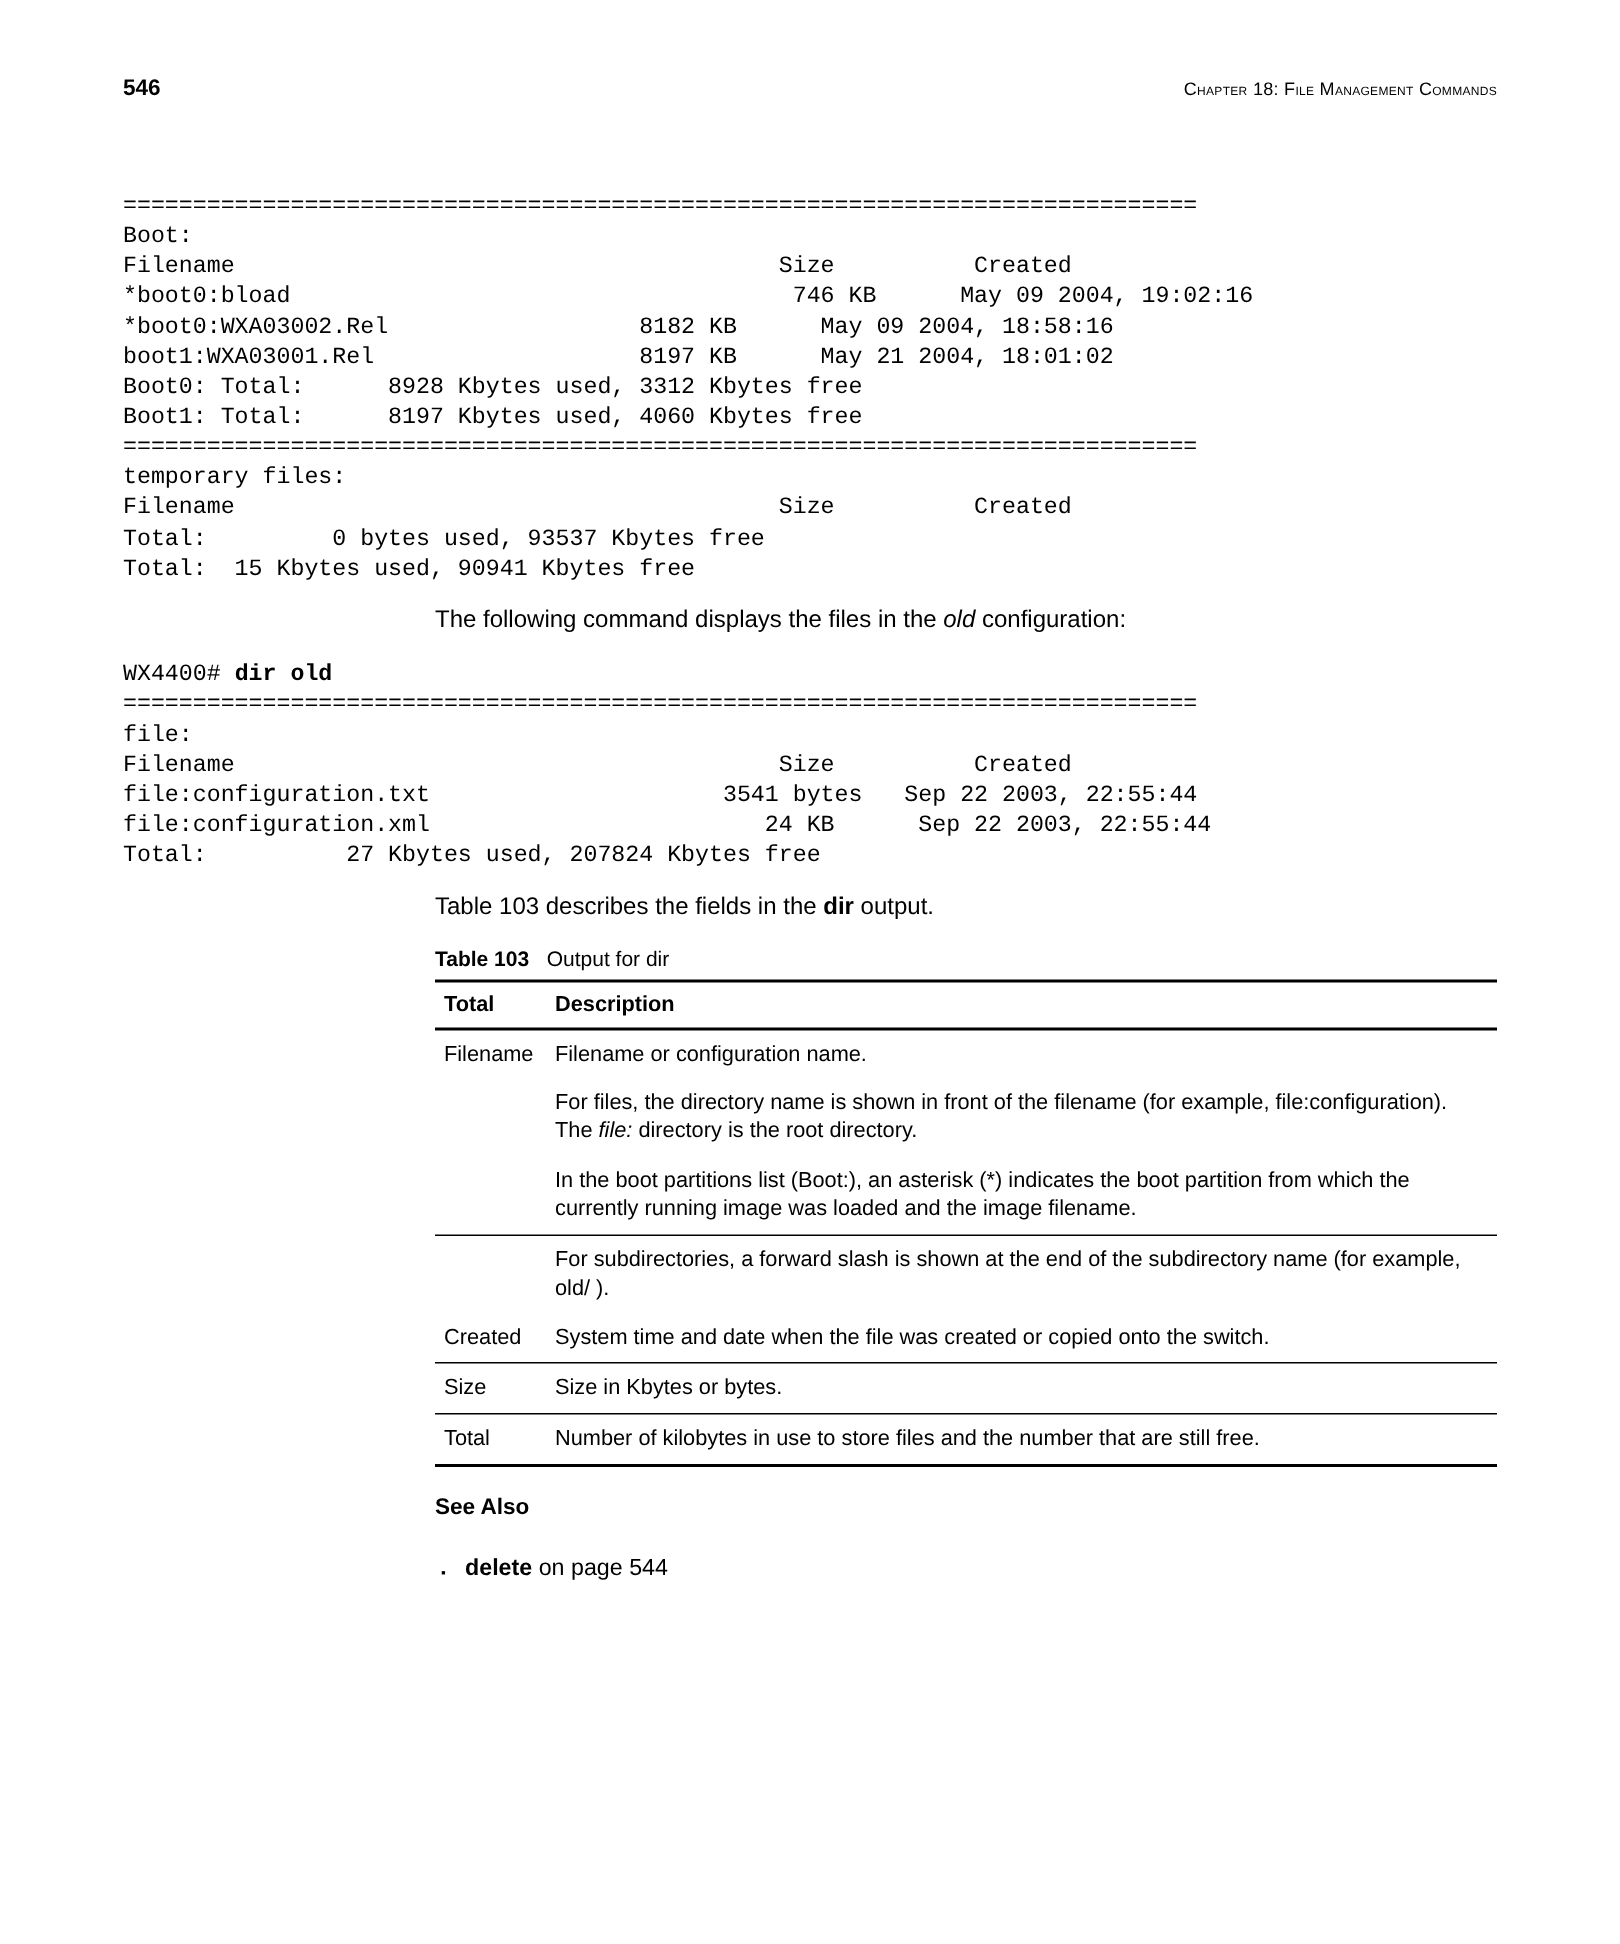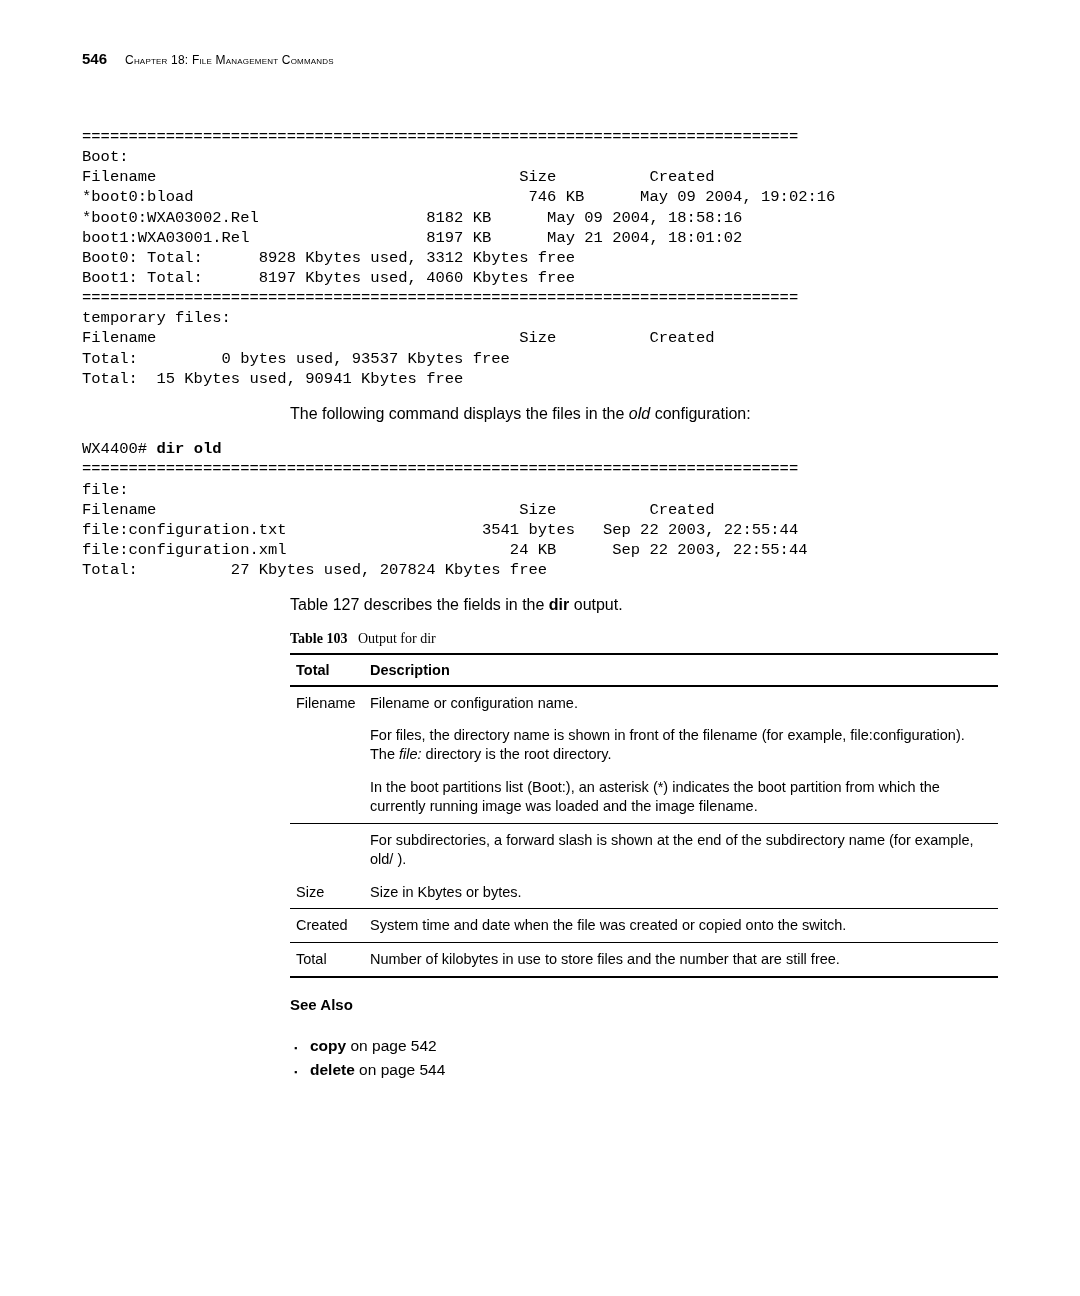--- a/index.html
+++ b/index.html
@@ -1,18 +1,19 @@
 <!DOCTYPE html>
 <html><head>
   <meta charset="utf-8">
   <style>
     * {
       margin: 0;
       padding: 0;
       box-sizing: border-box;
+      justify-content: space-between;
     }
     body {
       font-family: Arial, Helvetica, sans-serif;
       font-size: 14px;
       background: #fff;
       color: #000;
       padding: 50px 82px 60px 82px;
       width: 1080px;
     }
     .page-header {
@@ -51,21 +52,20 @@
     }
     .body-text .bold {
       font-weight: bold;
     }
     .table-section {
       margin-left: 208px;
     }
     .table-caption {
       font-size: 14px;
       margin-bottom: 6px;
-      font-family: Liberation Serif, serif;
     }
     .table-caption .caption-label {
       font-weight: bold;
     }
     table.output-table {
       width: 100%;
       border-collapse: collapse;
     }
     table.output-table .top-rule {
       border-top: 2.5px solid #000;
@@ -152,21 +152,21 @@
 
 <pre class="code"><span>WX4400# </span><span class="bold-mono">dir old</span>
 <span>=============================================================================
 file:
 Filename                                       Size          Created
 file:configuration.txt                     3541 bytes   Sep 22 2003, 22:55:44
 file:configuration.xml                        24 KB      Sep 22 2003, 22:55:44
 Total:          27 Kbytes used, 207824 Kbytes free</span></pre>
 
 <p class="body-text">
-  <span>Table 127 describes the fields in the </span><span class="bold">dir</span><span> output.</span>
+  <span>Table 103 describes the fields in the </span><span class="bold">dir</span><span> output.</span>
 </p>
 
 <div class="table-section">
   <p class="table-caption">
     <span class="caption-label">Table 103</span>&nbsp;&nbsp;&nbsp;<span>Output for dir</span>
   </p>
   <table class="output-table">
     <thead>
       <tr class="top-rule">
         <th class="col-field">Total</th>
@@ -186,38 +186,35 @@
       </tr>
       <tr>
         <td></td>
         <td>In the boot partitions list (Boot:), an asterisk (*) indicates the boot partition from which the currently running image was loaded and the image filename.</td>
       </tr>
       <tr>
         <td class="no-border"></td>
         <td class="no-border">For subdirectories, a forward slash is shown at the end of the subdirectory name (for example, old/ ).</td>
       </tr>
       <tr>
+        <td>Created</td>
+        <td>System time and date when the file was created or copied onto the switch.</td>
+      </tr>
+      <tr>
         <td>Size</td>
         <td>Size in Kbytes or bytes.</td>
-      </tr>
-      <tr>
-        <td>Created</td>
-        <td>System time and date when the file was created or copied onto the switch.</td>
       </tr>
       <tr class="last-row">
         <td>Total</td>
         <td>Number of kilobytes in use to store files and the number that are still free.</td>
       </tr>
     </tbody>
   </table>
 </div>
 
 <div class="see-also">
   <p class="see-also-heading">See Also</p>
   <ul>
-    <li>
-      <span class="cmd">copy</span><span> on page 542</span>
-    </li>
     <li>
       <span class="cmd">delete</span><span> on page 544</span>
     </li>
   </ul>
 </div>
 
 </body></html>

